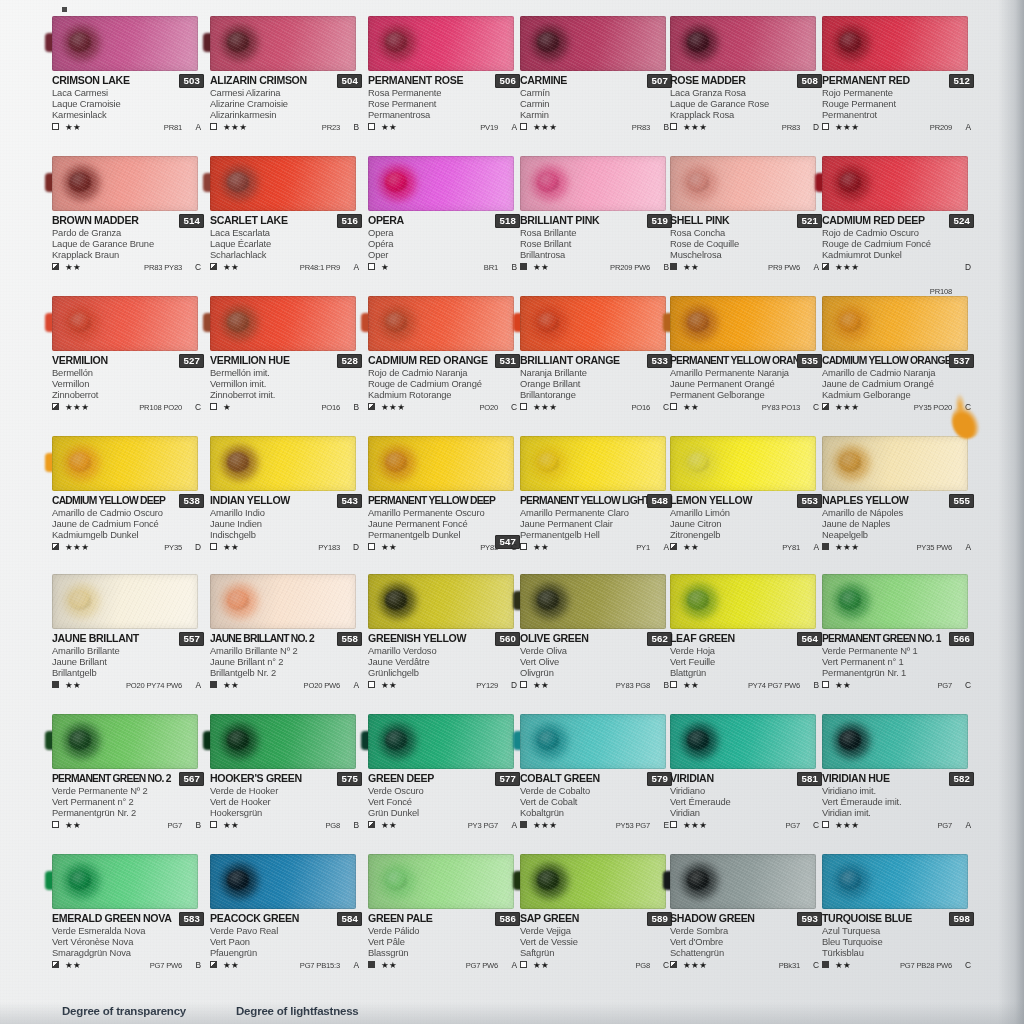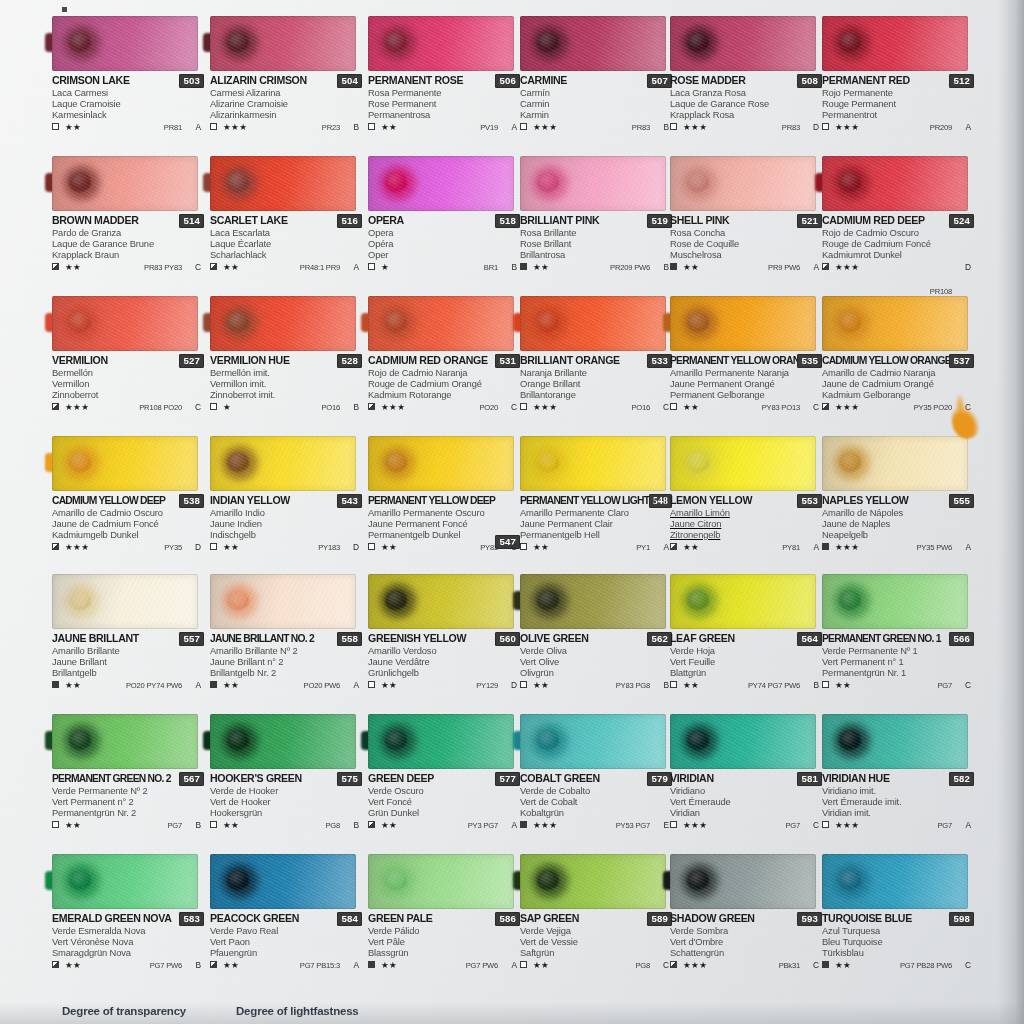--- a/index.html
+++ b/index.html
@@ -683,33 +683,33 @@
           <div class="swatch" style="background: linear-gradient(105deg, rgb(248, 222, 35) 0%, rgb(248, 222, 35) 55%, rgb(249, 227, 70) 100%);">
             <div class="blob halo" style="left: 8px; top: 8px; width: 44px; height: 38px; background: radial-gradient(circle, rgb(240, 201, 22) 0%, rgba(240, 201, 22, 0.8) 48%, rgba(0, 0, 0, 0) 74%);"></div>
             <div class="blob" style="left: 17px; top: 16px; width: 22px; height: 20px; background: radial-gradient(circle at 38% 33%, rgb(243, 213, 73) 0%, rgb(240, 201, 22) 55%, rgb(180, 151, 17) 100%);"></div>
             <div class="grain"></div>
             <div class="wash"></div>
             <div class="edge"></div>
           </div>
         </div>
         <div class="titlerow">
           <span class="name tight">PERMANENT YELLOW LIGHT</span>
-          <span class="code" style="right: 4px; font-family: Liberation Serif, serif;">548</span>
+          <span class="code" style="right: 4px;">548</span>
         </div>
         <div class="alt">Amarillo Permanente Claro</div>
         <div class="alt">Jaune Permanent Clair</div>
         <div class="alt">Permanentgelb Hell</div>
         <div class="footrow">
           <span class="trans"></span>
           <span class="stars">★★</span>
           <span class="pig" style="right: 26px;">PY1</span>
           <span class="lf" style="right: 7px;">A</span>
         </div>
       </div>
-      <div class="cell" style="left: 666px; top: 420px; text-decoration: underline;">
+      <div class="cell" style="left: 666px; top: 420px;">
         <div class="swatch-wrap">
           <div class="swatch" style="background: linear-gradient(105deg, rgb(247, 236, 40) 0%, rgb(247, 236, 40) 55%, rgb(248, 239, 74) 100%);">
             <div class="blob halo" style="left: 8px; top: 8px; width: 44px; height: 38px; background: radial-gradient(circle, rgb(232, 224, 58) 0%, rgba(232, 224, 58, 0.8) 48%, rgba(0, 0, 0, 0) 74%);"></div>
             <div class="blob" style="left: 17px; top: 16px; width: 22px; height: 20px; background: radial-gradient(circle at 38% 33%, rgb(237, 231, 101) 0%, rgb(232, 224, 58) 55%, rgb(174, 168, 44) 100%);"></div>
             <div class="grain"></div>
             <div class="wash"></div>
             <div class="edge"></div>
           </div>
         </div>
         <div class="titlerow">

